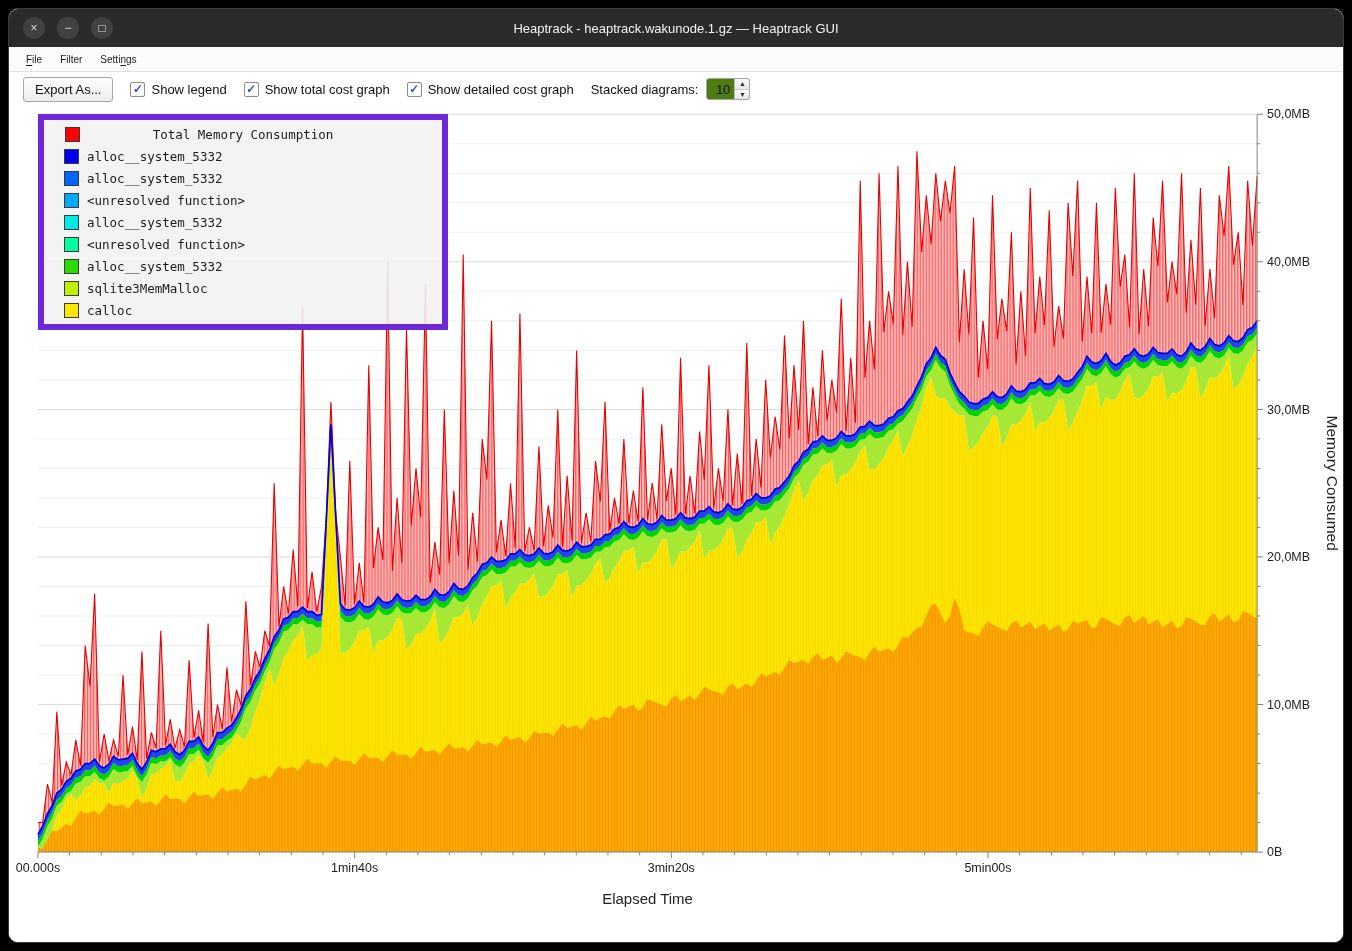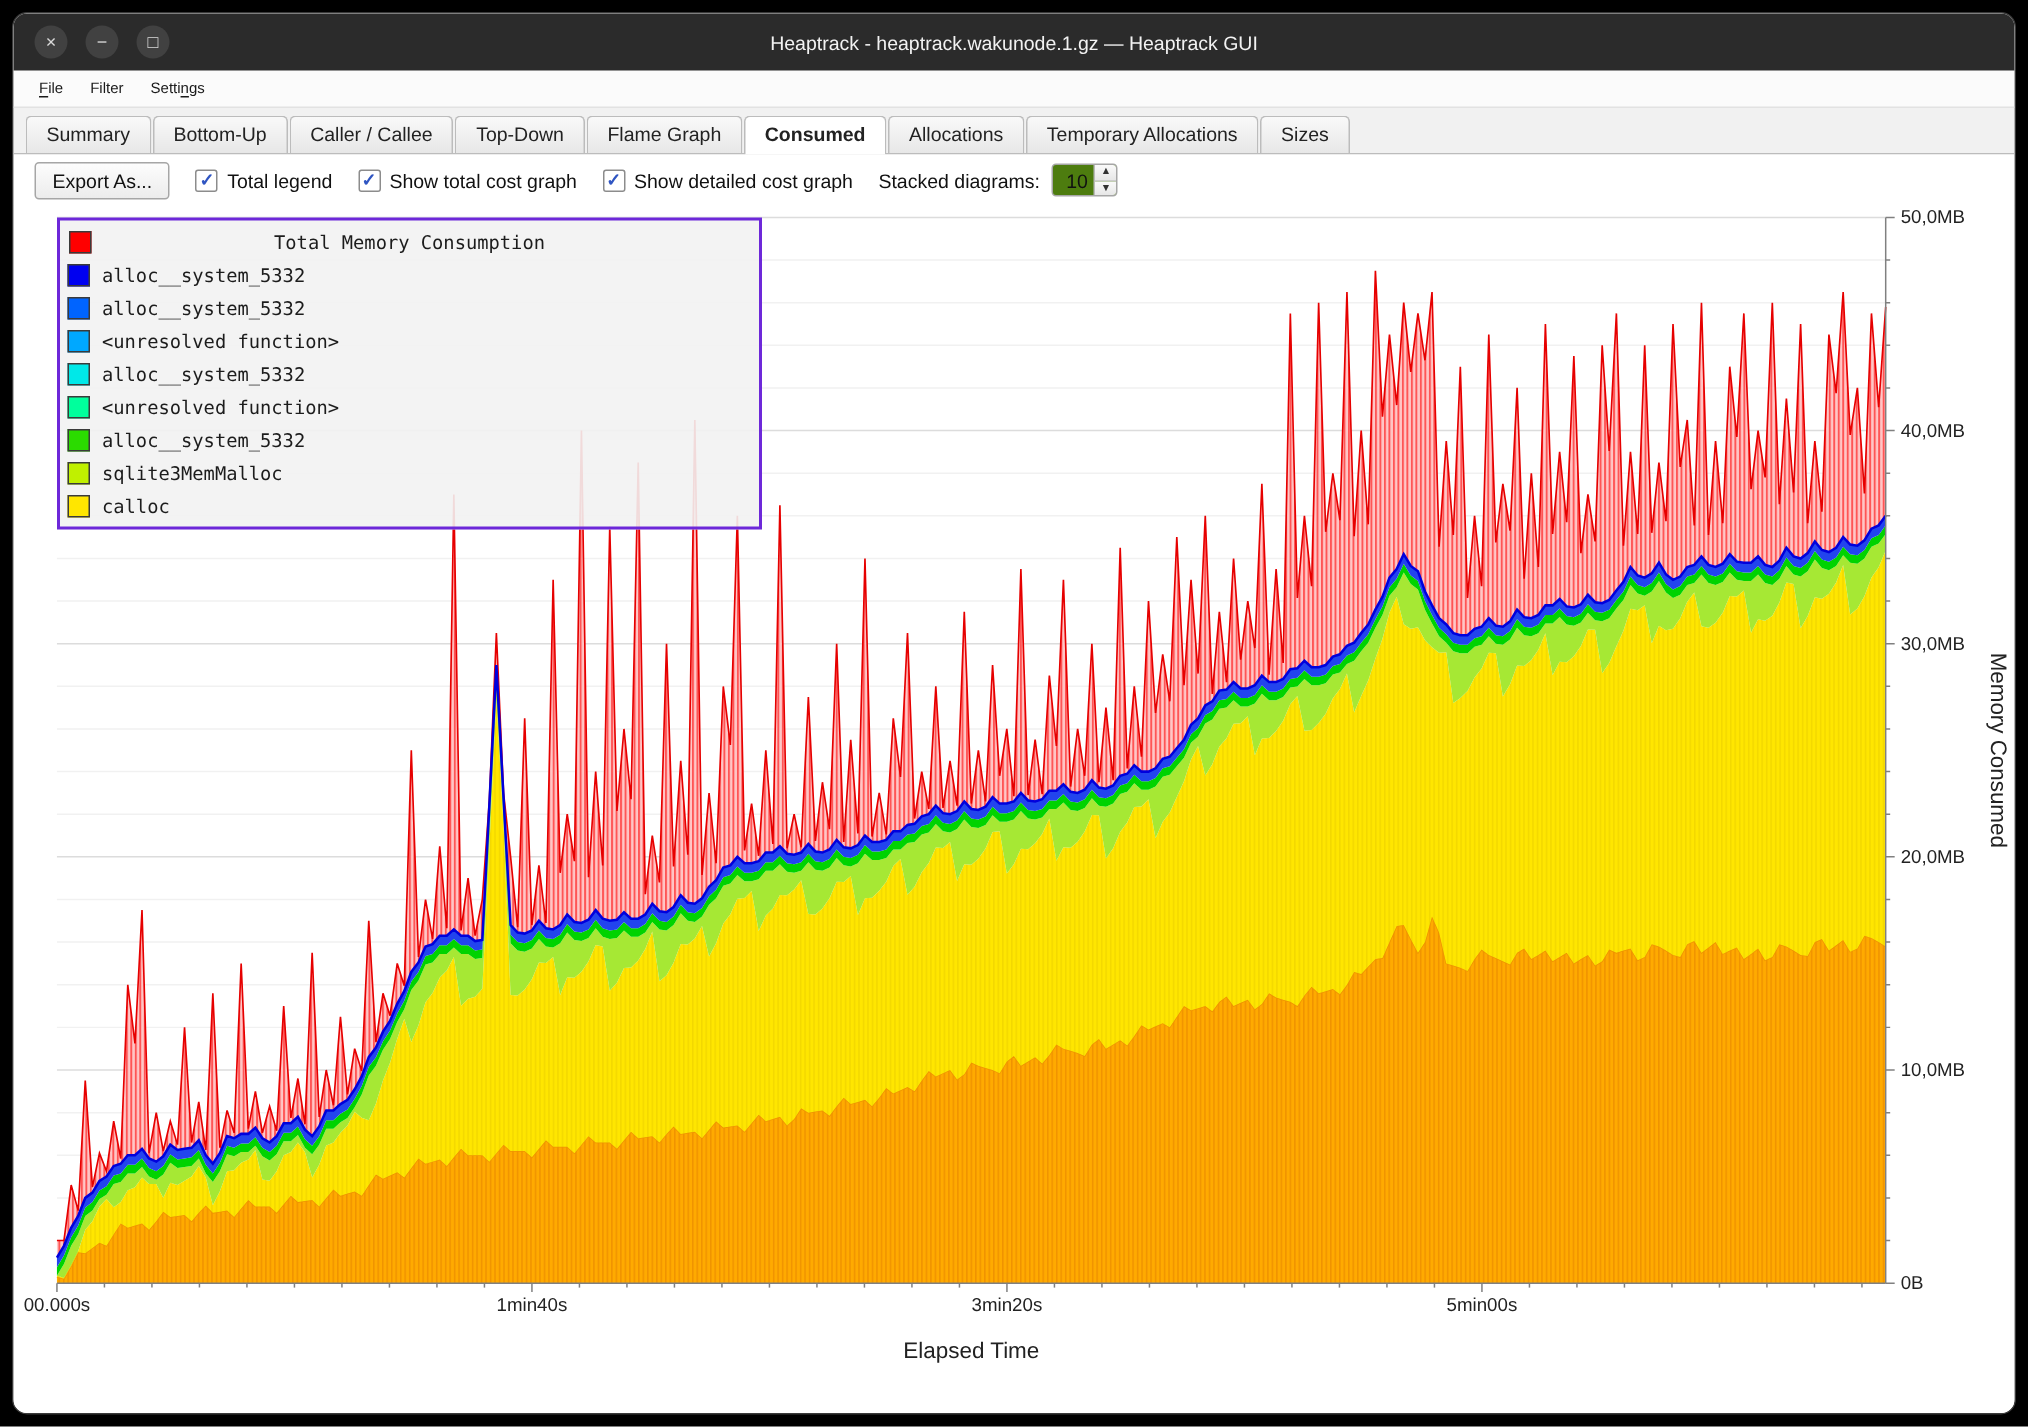--- a/index.html
+++ b/index.html
@@ -28,22 +28,22 @@
   .spin{display:flex;align-items:center;gap:8px;font-size:13px;color:#111}
   .spinbox{display:flex;border:1px solid #a6a6a6;border-radius:3px;background:#4d7c0f;height:22px;overflow:hidden}
   .spinval{width:27px;display:flex;align-items:center;justify-content:flex-end;padding-right:4px;font-size:13px}
   .spinarrows{display:flex;flex-direction:column;border-left:1px solid #bbb;width:15px}
   .spinarrows span{flex:1;font-size:7px;display:flex;align-items:center;justify-content:center;color:#333;
                    background:linear-gradient(#fafafa,#e7e7e7)}
   .spinarrows span:first-child{border-bottom:1px solid #ccc}
   .chart-wrap{flex:1;position:relative;background:#fff}
   .chart-wrap svg{position:absolute;inset:0;width:100%;height:100%}
   svg text{font-family:"Liberation Sans",sans-serif;fill:#222}
-  .legend{position:absolute;left:29px;top:8px;width:470px;background:rgba(242,242,242,0.9);
-          border:2px solid #6d28d9;padding:3px 5px;font-family:"DejaVu Sans Mono",monospace;
+  .legend{position:absolute;left:29px;top:8px;width:410px;background:rgba(242,242,242,0.9);
+          border:6px solid #6d28d9;padding:3px 20px;font-family:"DejaVu Sans Mono",monospace;
           font-size:12.5px;color:#1c1c1c}
   .legend-row{display:flex;align-items:center;height:22px;gap:8px}
   .legend-title-row{position:relative;justify-content:center}
   .legend-title-row .sw{position:absolute;left:1px}
   .sw{width:15px;height:15px;border:1px solid #3a3a3a;flex:0 0 15px}
 </style>
 </head>
 <body>
 
 <div class="window">
@@ -62,38 +62,27 @@
       </div>
     <div class="title">Heaptrack - heaptrack.wakunode.1.gz — Heaptrack GUI</div>
   </div>
 
   <div class="menubar" id="menubar">
       <span class="menu-item"><u>F</u>ile</span>
       <span class="menu-item">Filter</span>
       <span class="menu-item">Setti<u>n</u>gs</span>
     </div>
 
-  <div class="tabbar" id="tabbar">
-      <span class="tab">Summary</span>
-      <span class="tab">Bottom-Up</span>
-      <span class="tab">Caller / Callee</span>
-      <span class="tab">Top-Down</span>
-      <span class="tab">Flame Graph</span>
-      <span class="tab active">Consumed</span>
-      <span class="tab">Allocations</span>
-      <span class="tab">Temporary Allocations</span>
-      <span class="tab">Sizes</span>
-    </div>
 
   <div class="toolbar">
     <button class="btn">Export As...</button>
     <span id="checkboxes" style="display:flex;gap:17px">
         <span class="cb">
           <span class="box">✓</span>
-          <span>Total legend</span>
+          <span>Show legend</span>
         </span>
         <span class="cb">
           <span class="box">✓</span>
           <span>Show total cost graph</span>
         </span>
         <span class="cb">
           <span class="box">✓</span>
           <span>Show detailed cost graph</span>
         </span>
       </span>

